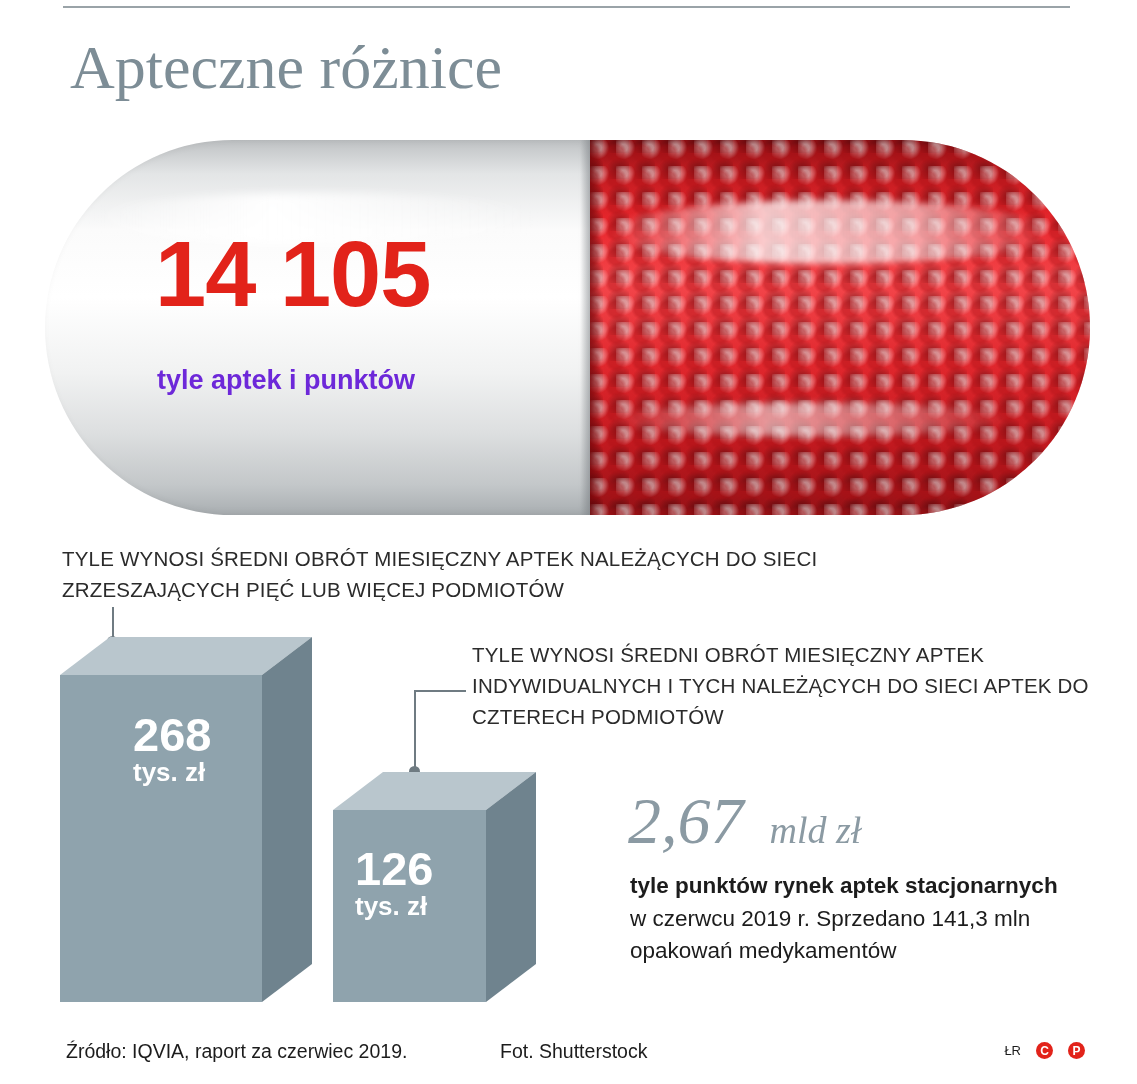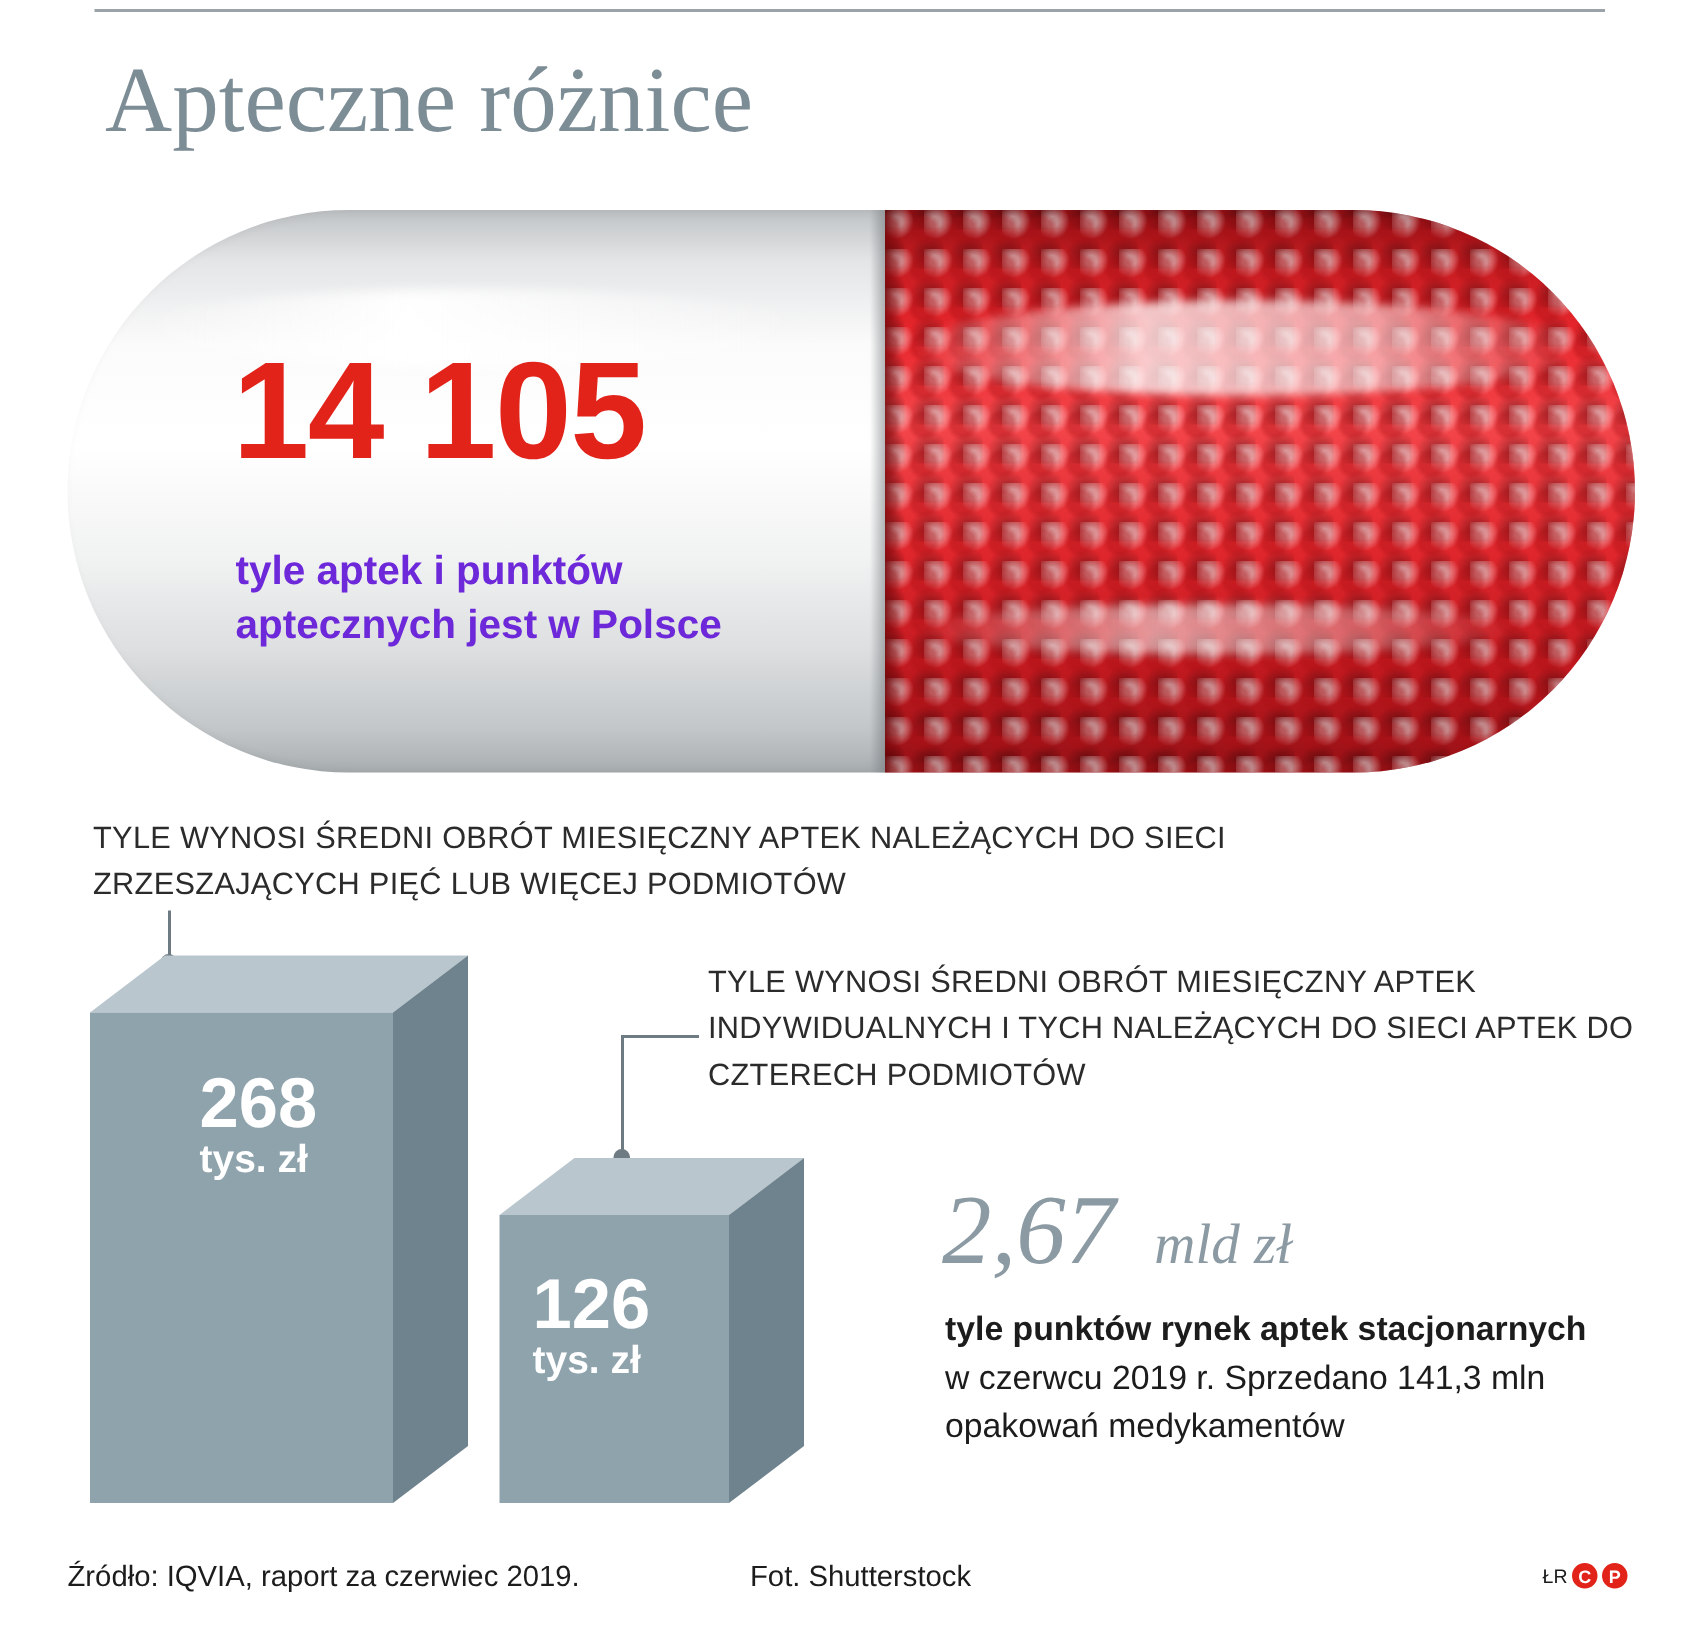--- a/index.html
+++ b/index.html
@@ -228,41 +228,41 @@
     width: 450px;
     font-size: 22.5px;
     line-height: 1.45;
     color: #1c1c1c;
   }
   .stat-desc b { font-weight: bold; }
 
   
   .footer {
     position: absolute;
-    left: 45px;
+    left: 66px;
     top: 1040px;
     font-size: 19.5px;
     color: #1c1c1c;
   }
   .footer-photo {
     position: absolute;
     left: 500px;
     top: 1040px;
     font-size: 19.5px;
     color: #1c1c1c;
   }
   .credit {
     position: absolute;
     right: 52px;
     top: 1042px;
     font-size: 13px;
     color: #1c1c1c;
     display: flex;
     align-items: center;
-    gap: 3px;
+    gap: 15px;
   }
   .credit .mark {
     display: inline-flex;
     align-items: center;
     justify-content: center;
     width: 17px;
     height: 17px;
     border-radius: 50%;
     background: #e2231a;
     color: #fff;
@@ -284,21 +284,20 @@
   <div class="capsule-right">
     <div class="beads"></div>
     <div class="beads2"></div>
     <div class="gloss-top"></div>
     <div class="gloss-bottom"></div>
     <div class="cap-edge"></div>
   </div>
   <div class="capsule-number">14 105</div>
   <div class="capsule-caption">
     <span>tyle aptek i punktów</span><br>
-    <span>aptecznych jest w Polsce</span>
   </div>
 </div>
 
 <div class="ann ann1">TYLE WYNOSI ŚREDNI OBRÓT MIESIĘCZNY APTEK NALEŻĄCYCH DO SIECI ZRZESZAJĄCYCH PIĘĆ LUB WIĘCEJ PODMIOTÓW</div>
 <div class="ann ann2">TYLE WYNOSI ŚREDNI OBRÓT MIESIĘCZNY APTEK INDYWIDUALNYCH I TYCH NALEŻĄCYCH DO SIECI APTEK DO CZTERECH PODMIOTÓW</div>
 
 <div class="leader leader-v1"></div>
 <div class="leader-dot1"></div>
 <div class="leader leader-h2"></div>
 <div class="leader leader-v2"></div>

